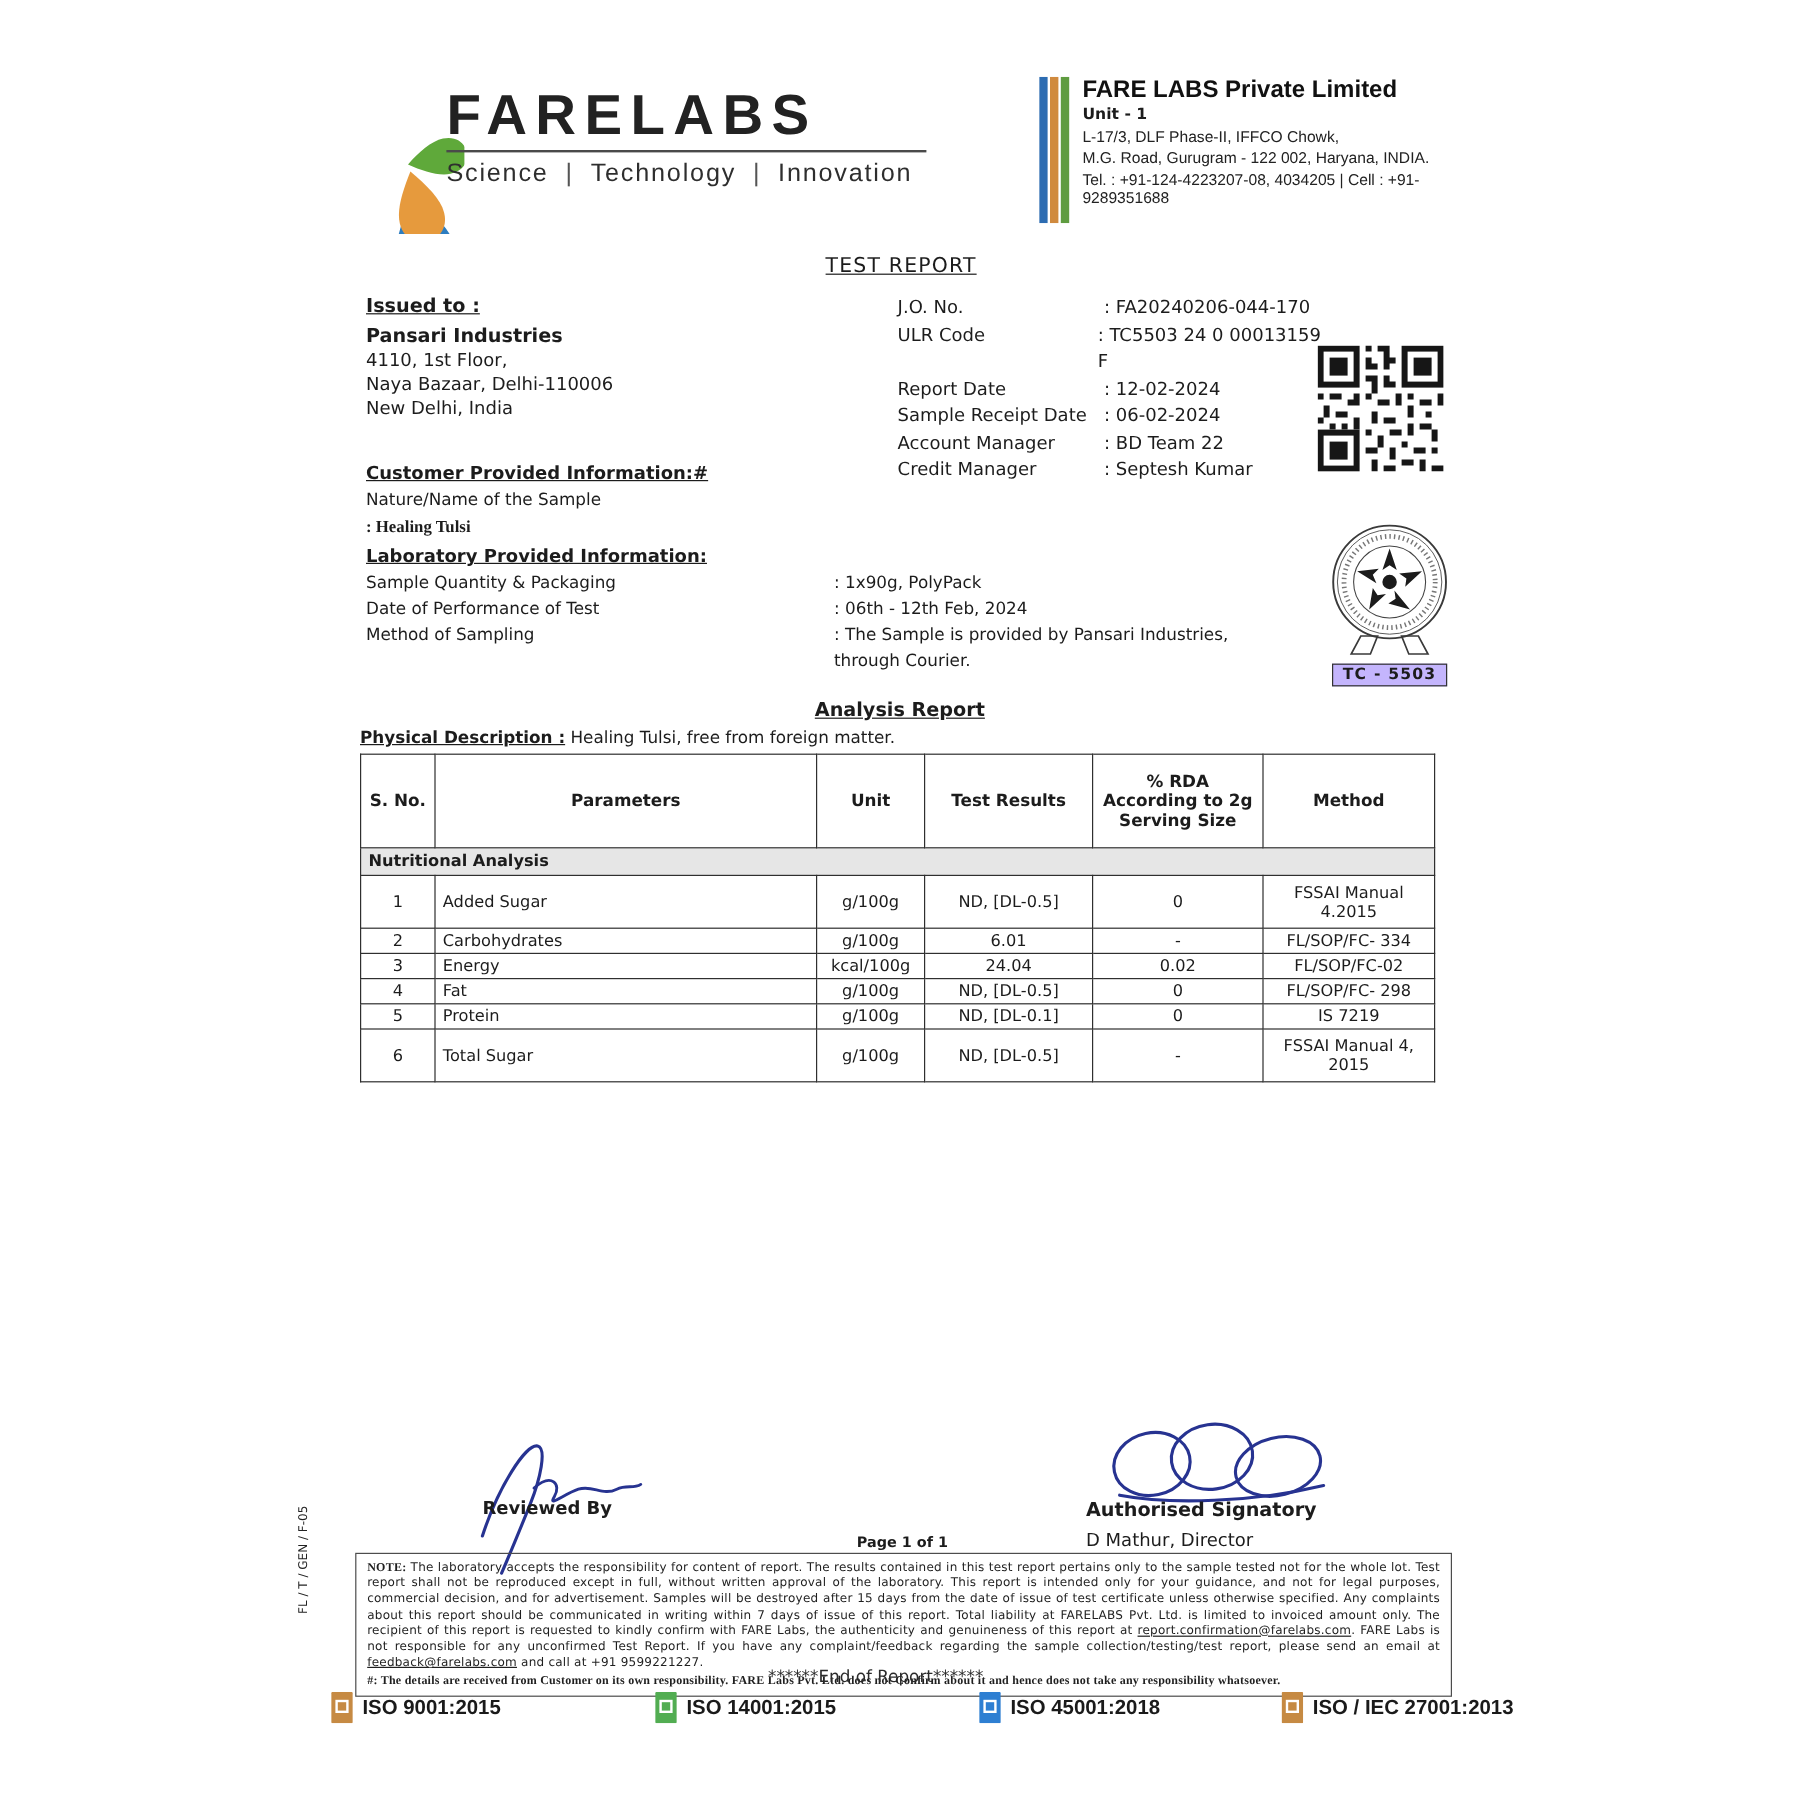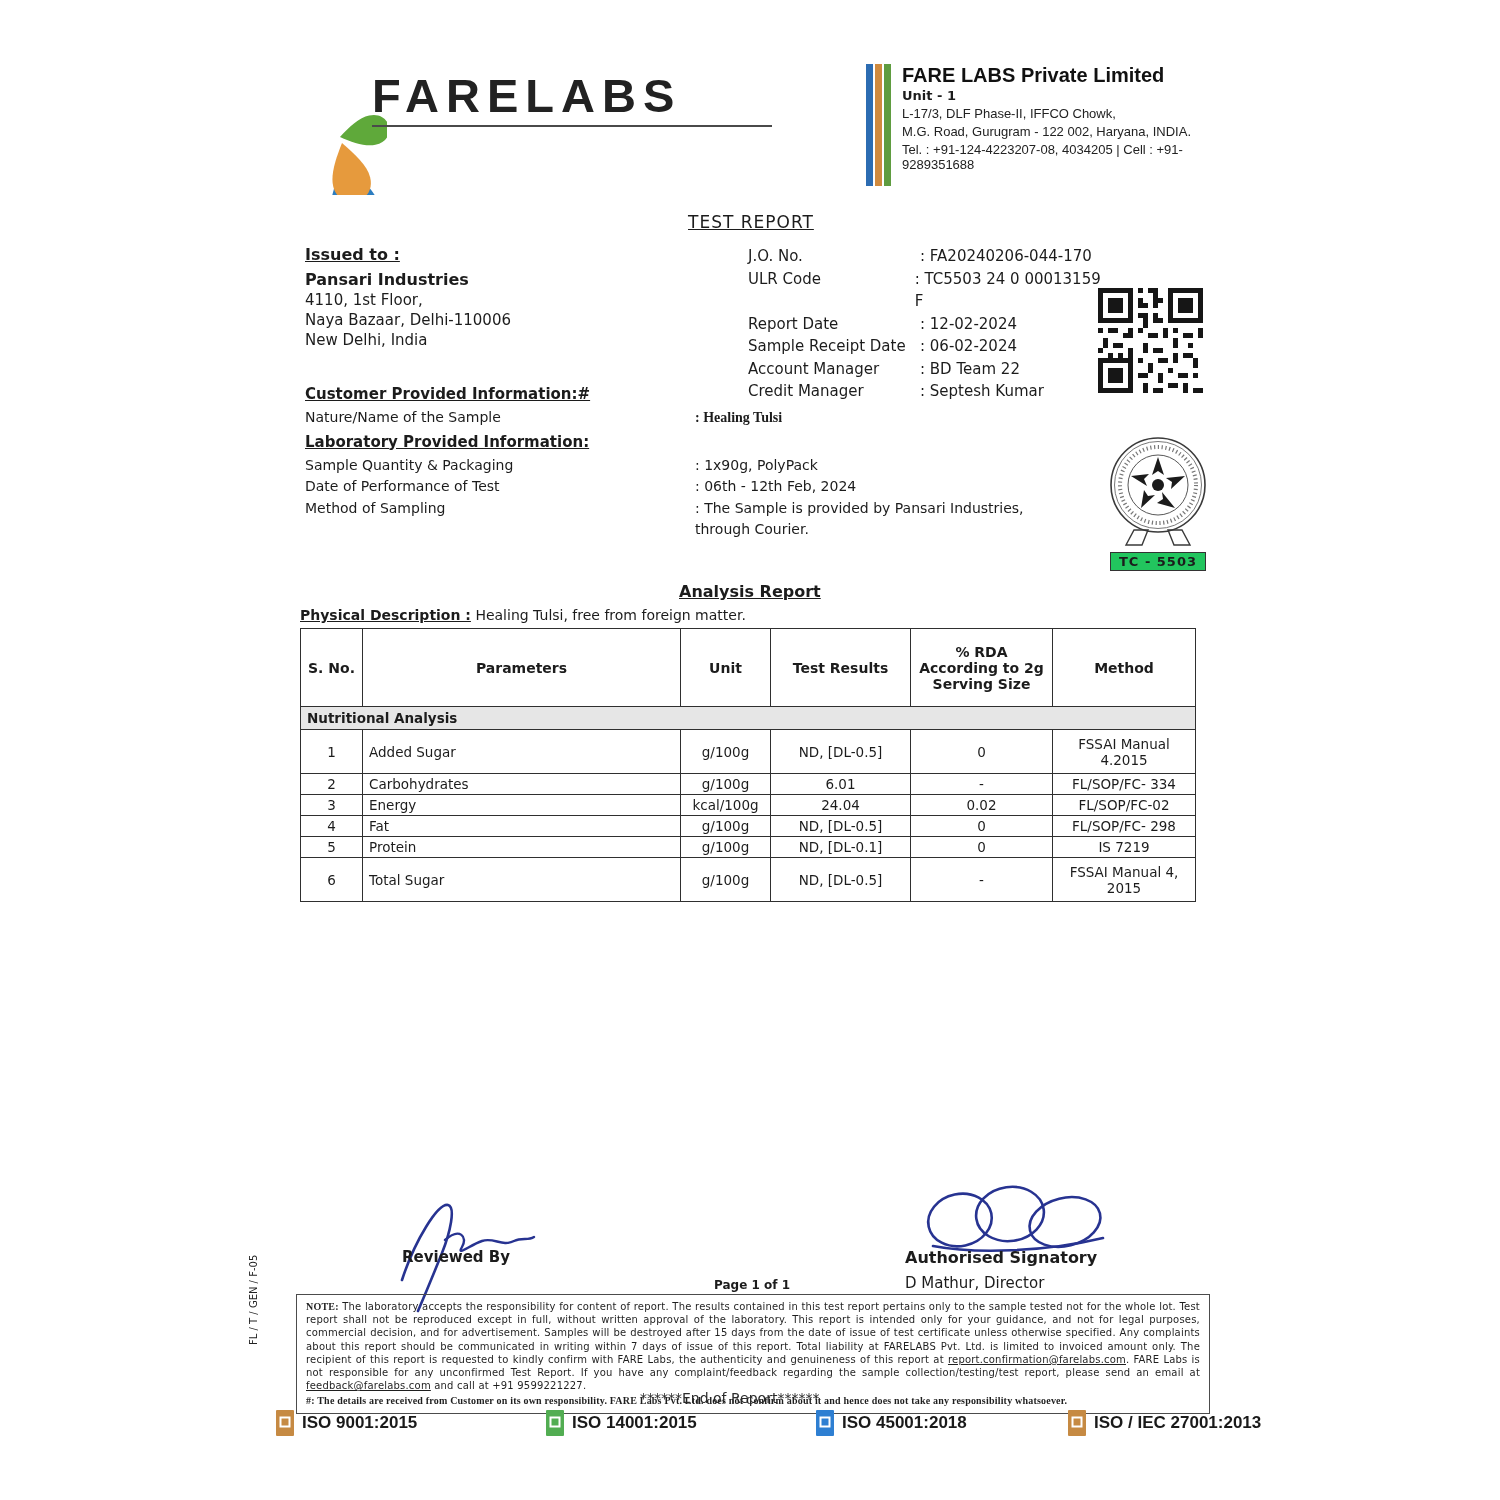--- a/index.html
+++ b/index.html
@@ -51,21 +51,21 @@
   .dir{font-size:15px;}
   .note-box{width:894px;border:1.6px solid #4c4c4c;padding:5px 9px;font-size:10px;line-height:13.2px;
             text-align:justify;color:#1f1f1f;letter-spacing:.2px;}
   .note-box .lnk{text-decoration:underline;}
   .endtxt{font-size:14px;color:#2a2a2a;}
   .form-code{font-size:10px;color:#222;transform:rotate(-90deg);transform-origin:left top;white-space:nowrap;}
 
   .iso-item{display:flex;align-items:center;gap:8px;}
   .iso-label{font-size:17px;font-weight:600;color:#1a1a1a;font-family:"Liberation Sans",sans-serif;}
 
-  .seal-box{border:1.6px solid #333;padding:1px 8px;font-size:13px;font-weight:600;letter-spacing:1px;background:#22c55e;}
+  .seal-box{border:1.6px solid #333;padding:1px 8px;font-size:13px;font-weight:600;letter-spacing:1px;background:#c4b5fd;}
 </style>
 </head>
 <body>
 
 <div class="page">
 
   <div class="abs" style="left:282px;top:45px;width:105px;height:150px;">
     <svg width="105" height="150" viewBox="0 0 105 150">
 
       <g transform="translate(62,118) rotate(167)">
@@ -77,20 +77,23 @@
       </g>
 
       <g transform="translate(60,98) rotate(-14)">
         <path d="M0 0 C-10 14 -19 28 -19 40 C-19 53 -10 60 0 60 C10 60 19 53 19 40 C19 28 10 14 0 0 Z" fill="#e69a3d"></path>
       </g>
     </svg>
   </div>
   <div class="abs" style="left:372px;top:68px;">
     <div class="brand-word">FARELABS</div>
     <div class="brand-rule"></div>
+    <div class="brand-tag">
+      <span>Science</span><span class="sep">|</span><span>Technology</span><span class="sep">|</span><span>Innovation</span>
+    </div>
   </div>
 
   <div class="abs stripes" style="left:866px;top:64px;height:122px;">
     <svg width="26" height="122">
       <rect x="0" y="0" width="7" height="122" fill="#2c6cb2"></rect>
       <rect x="9" y="0" width="7" height="122" fill="#d08a3e"></rect>
       <rect x="18" y="0" width="7" height="122" fill="#5f9c40"></rect>
     </svg>
   </div>
   <div class="abs" style="left:902px;top:64px;width:350px;">
@@ -155,21 +158,21 @@
         <rect x="10" y="10" width="15" height="15"></rect>
         <rect x="80" y="10" width="15" height="15"></rect>
         <rect x="10" y="80" width="15" height="15"></rect>
         <path d="M40 0h5v5h-5z M50 0h10v5h-10z M40 10h5v10h-5z M55 5h5v15h-5z M45 15h5v5h-5z M60 10h5v5h-5z M40 25h10v5h-10z M55 25h5v10h-5z M45 30h5v10h-5z M60 30h5v5h-5z M0 40h5v5h-5z M10 40h10v5h-10z M25 45h5v5h-5z M5 50h5v10h-5z M15 55h10v5h-10z M30 40h5v10h-5z M40 40h5v5h-5z M50 45h10v5h-10z M65 40h5v10h-5z M75 40h5v5h-5z M85 45h10v5h-10z M100 40h5v10h-5z M90 55h5v5h-5z M75 50h5v10h-5z M45 55h5v10h-5z M55 60h10v5h-10z M0 60h5v5h-5z M10 65h5v5h-5z M20 65h5v5h-5z M30 60h5v10h-5z M40 70h5v5h-5z M50 75h5v10h-5z M60 70h10v5h-10z M75 65h5v10h-5z M85 65h10v5h-10z M95 70h5v10h-5z M40 85h10v5h-10z M60 85h5v10h-5z M70 80h5v5h-5z M80 85h10v5h-10z M95 85h5v5h-5z M45 95h5v10h-5z M55 100h10v5h-10z M70 95h10v5h-10z M85 95h5v10h-5z M95 100h10v5h-10z"></path>
       </g>
     </svg>
   </div>
 
   <div class="abs" style="left:305px;top:385px;width:760px;">
     <div class="sec-head">Customer Provided Information:#</div>
-    <div class="info-row" style="margin-top:4px;">
+    <div class="info-row" style="margin-top:4px;flex-direction:column;">
       <span class="info-label">Nature/Name of the Sample</span>
       <span class="info-value bold">: Healing Tulsi</span>
     </div>
     <div class="sec-head" style="margin-top:4px;">Laboratory Provided Information:</div>
     <div class="info-row" style="margin-top:4px;">
       <span class="info-label">Sample Quantity &amp; Packaging</span>
       <span class="info-value">: 1x90g, PolyPack</span>
     </div>
     <div class="info-row">
       <span class="info-label">Date of Performance of Test</span>

